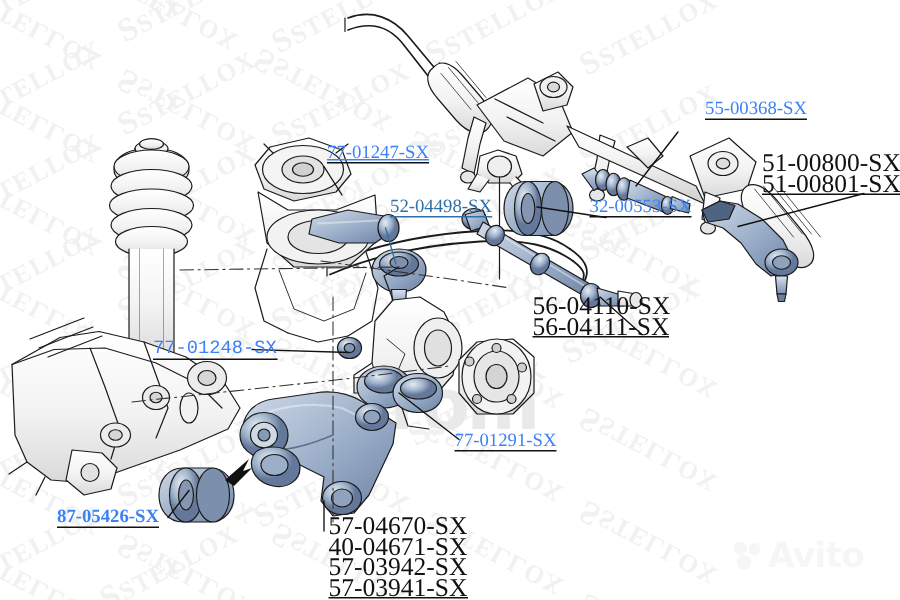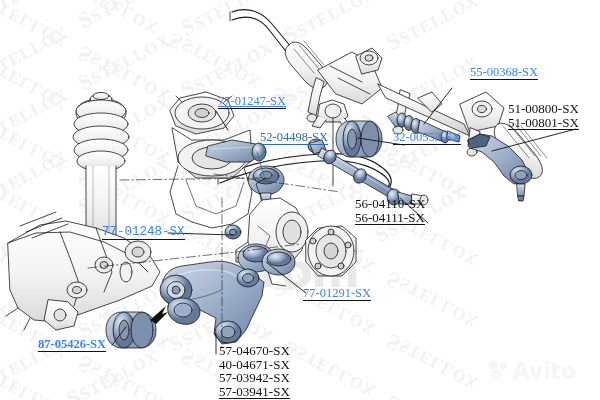--- a/index.html
+++ b/index.html
@@ -28,21 +28,21 @@
   .avito .txt{font-family:"DejaVu Sans",sans-serif;font-weight:bold;font-size:23px;color:#f6f6f6;letter-spacing:-.5px;}
 
   
   svg#dwg{position:absolute;left:0;top:0;width:600px;height:400px;}
 
   
   .lbl{position:absolute;font-family:"Liberation Serif",serif;font-size:12.5px;
        color:#3b82f6;white-space:nowrap;line-height:13px;}
   .lbl.u{border-bottom:1.3px solid #111;padding-bottom:0px;}
   .lbl.blue{color:#2f6fa8;border-bottom-color:#2f6fa8;margin-left:20px;}
-  .lblgrp{position:absolute;font-family:"Liberation Serif",serif;font-size:13px;
+  .lblgrp{position:absolute;font-family:"Liberation Serif",serif;font-size:17px;
           color:#111;line-height:13.5px;white-space:nowrap;}
   .lblgrp .last{border-bottom:1.3px solid #111;display:inline-block;}
 </style>
 </head>
 <body>
 
 <div id="stage">
 
   <div class="wm-layer" id="wm">
       <div class="wm-row wm-dn" style="top: -102px; left: -120px;">STELLOX&nbsp;&nbsp;&nbsp;STELLOX&nbsp;&nbsp;&nbsp;<span class="wm-s">S</span>STELLOX&nbsp;&nbsp;&nbsp;<span class="wm-s">S</span>STELLOX&nbsp;&nbsp;&nbsp;<span class="wm-s">S</span>STELLOX&nbsp;&nbsp;&nbsp;<span class="wm-s">S</span>STELLOX&nbsp;&nbsp;&nbsp;</div>

